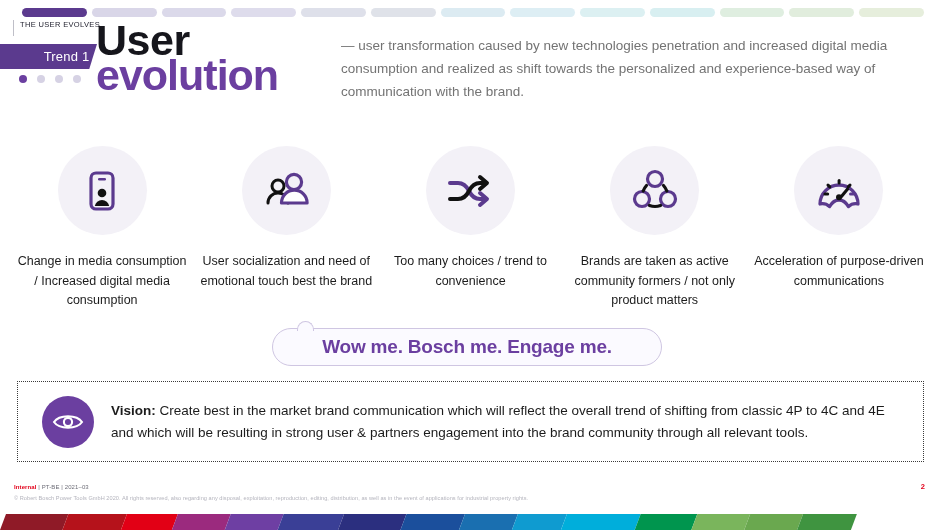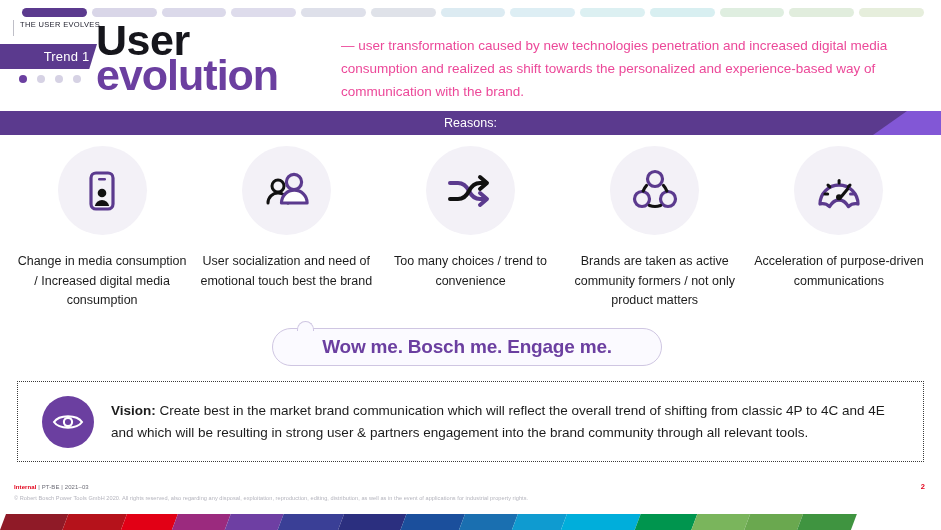--- a/index.html
+++ b/index.html
@@ -102,21 +102,21 @@
     margin-top: -2px;
   }
 
   
   .intro {
     position: absolute;
     top: 34px; left: 341px;
     width: 556px;
     font-size: 13.5px;
     line-height: 23px;
-    color: #ec4899;
+    color: #737373;
   }
 
   
   .reasons-band {
     position: absolute;
     top: 111px; left: 0;
     width: 941px; height: 24px;
   }
   .reasons-band-main {
     position: absolute;
@@ -306,25 +306,20 @@
       <div class="dot"></div>
     </div>
 
   <div class="title-block">
     <span class="title-line1">User</span>
     <span class="title-line2">evolution</span>
   </div>
 
   <div class="intro">— user transformation caused by new technologies penetration and increased digital media consumption and realized as shift towards the personalized and experience-based way of communication with the brand.</div>
 
-  <div class="reasons-band">
-    <div class="reasons-band-main"></div>
-    <div class="reasons-band-accent"></div>
-    <div class="reasons-label">Reasons:</div>
-  </div>
 
   <div class="reasons-row">
 
     <div class="reason-col">
       <div class="icon-circle">
         <svg width="50" height="50" viewBox="0 0 50 50">
           <rect x="14" y="7" width="22" height="36" rx="5" ry="5" fill="none" stroke="#5b3a8e" stroke-width="3.2"></rect>
           <rect x="21" y="12" width="8" height="2.6" rx="1.3" fill="#5b3a8e"></rect>
           <circle cx="25" cy="27" r="4.3" fill="#111111"></circle>
           <path d="M17.8 40 a7.3 7.3 0 0 1 14.4 0 z" fill="#111111"></path>

